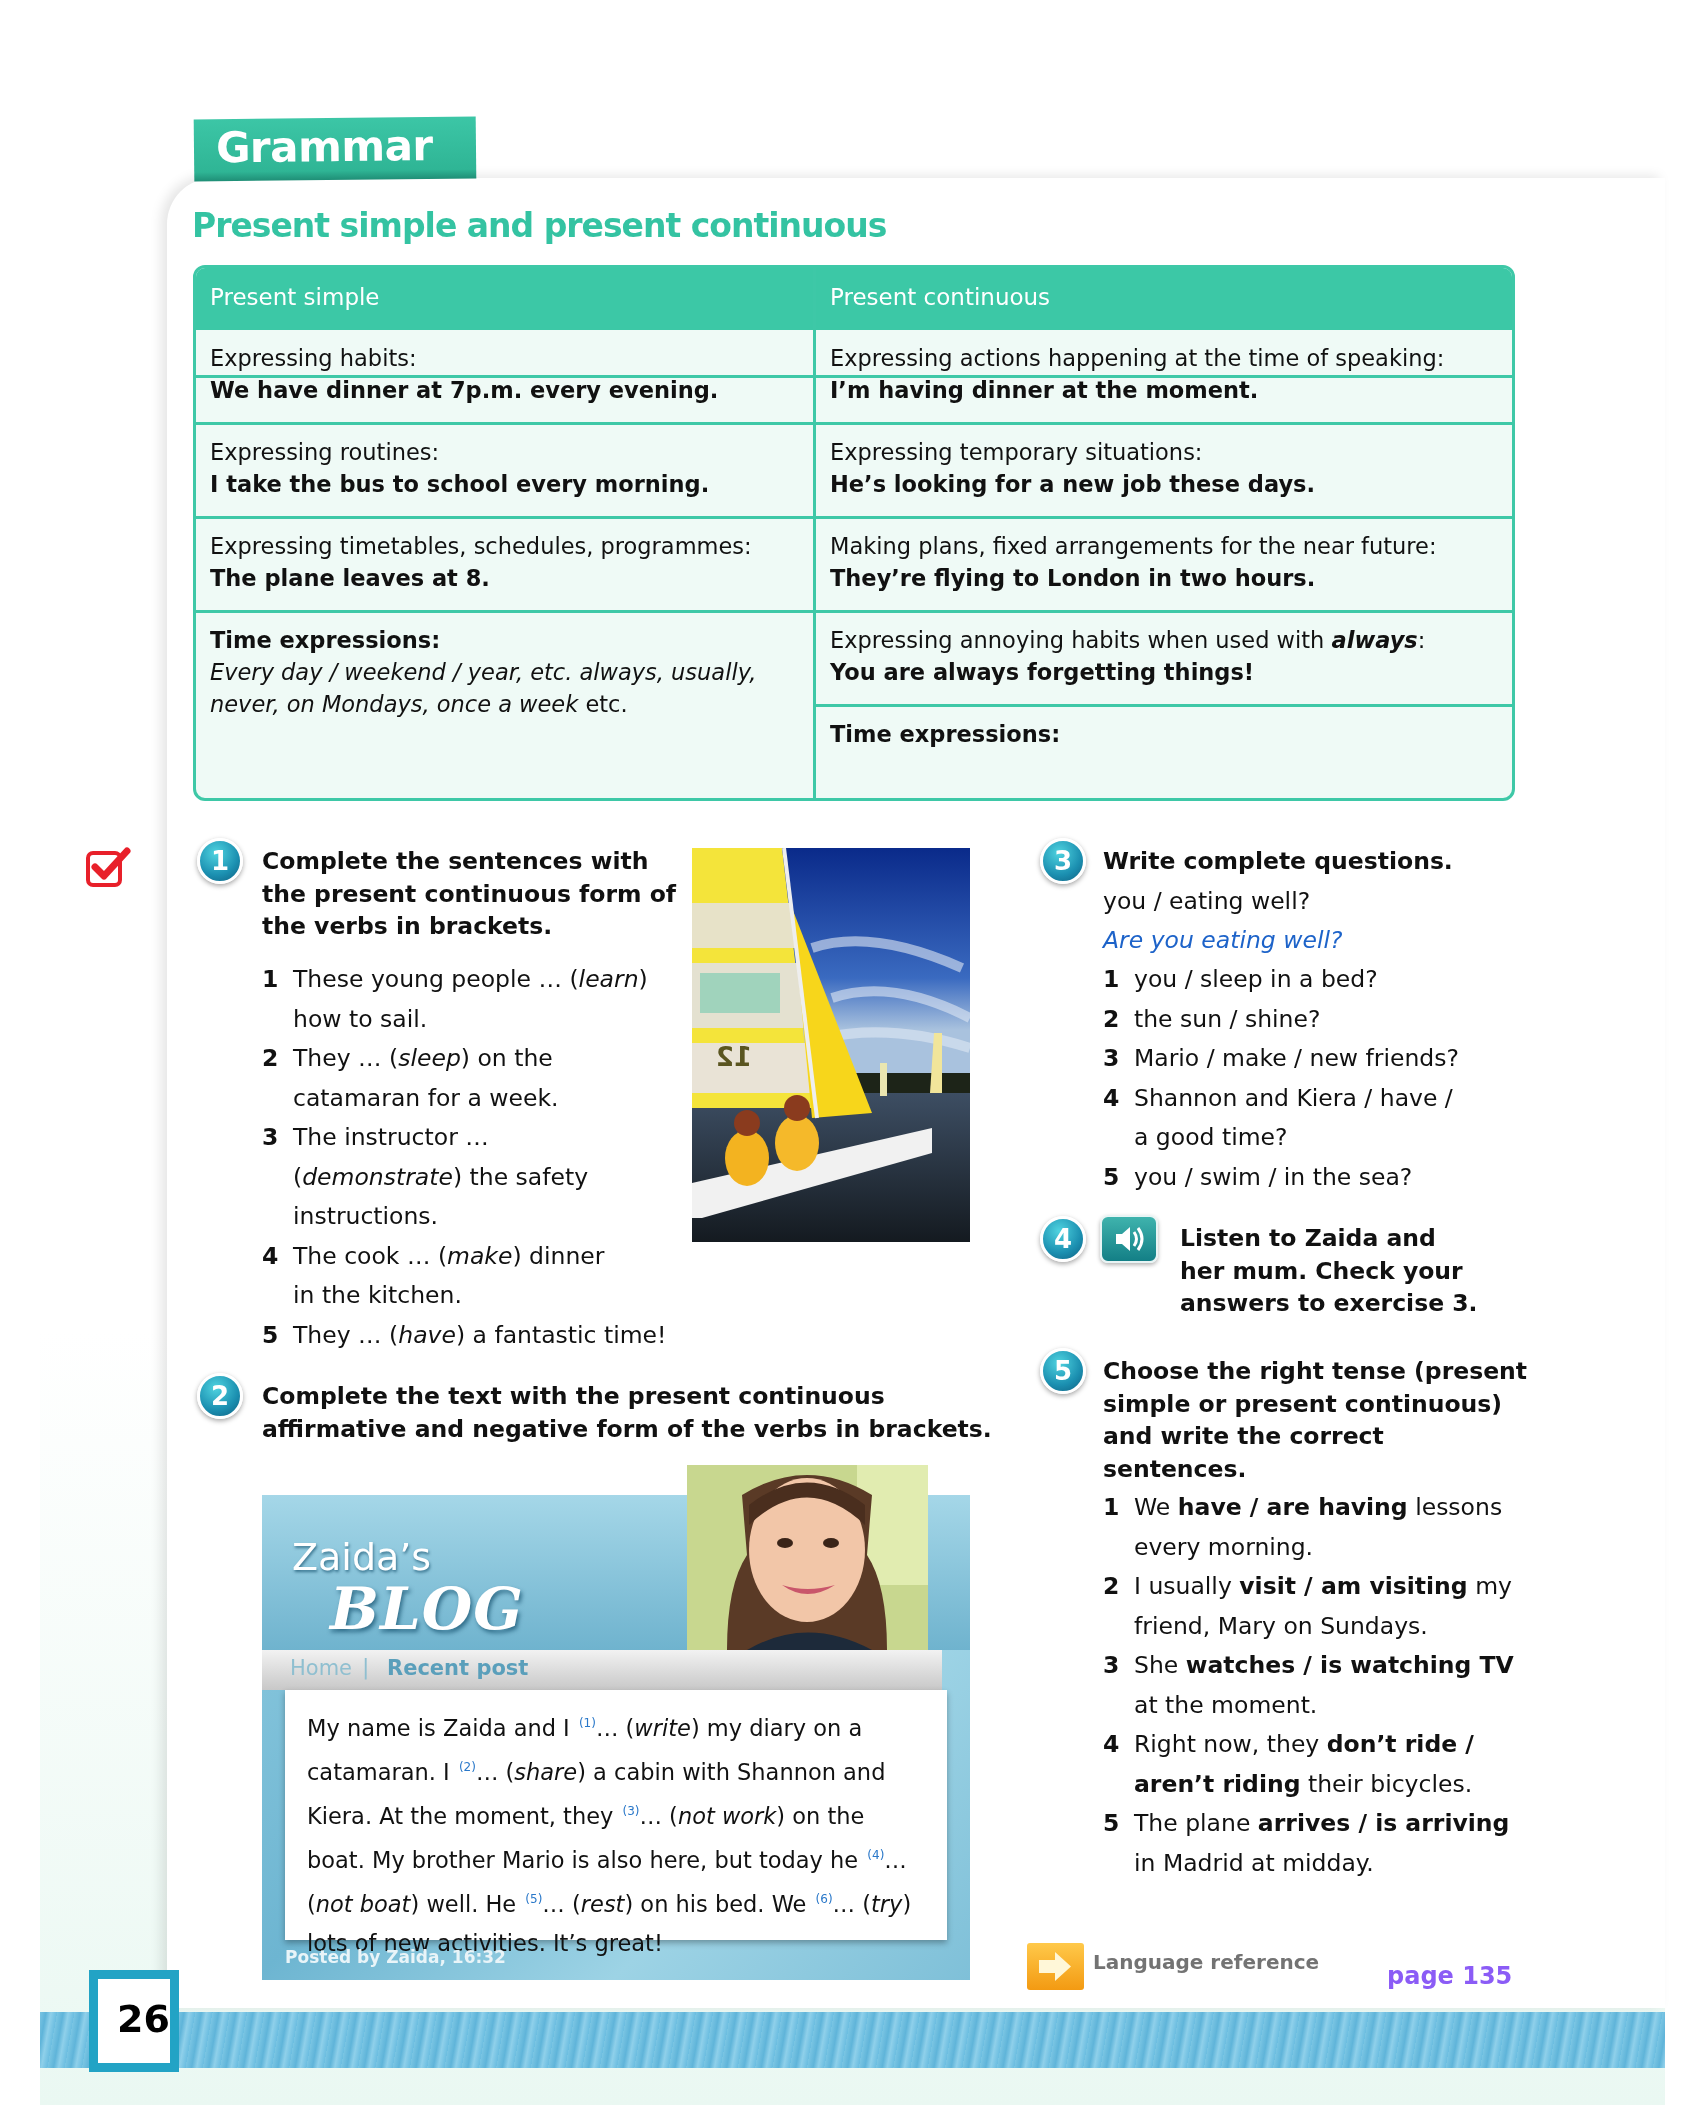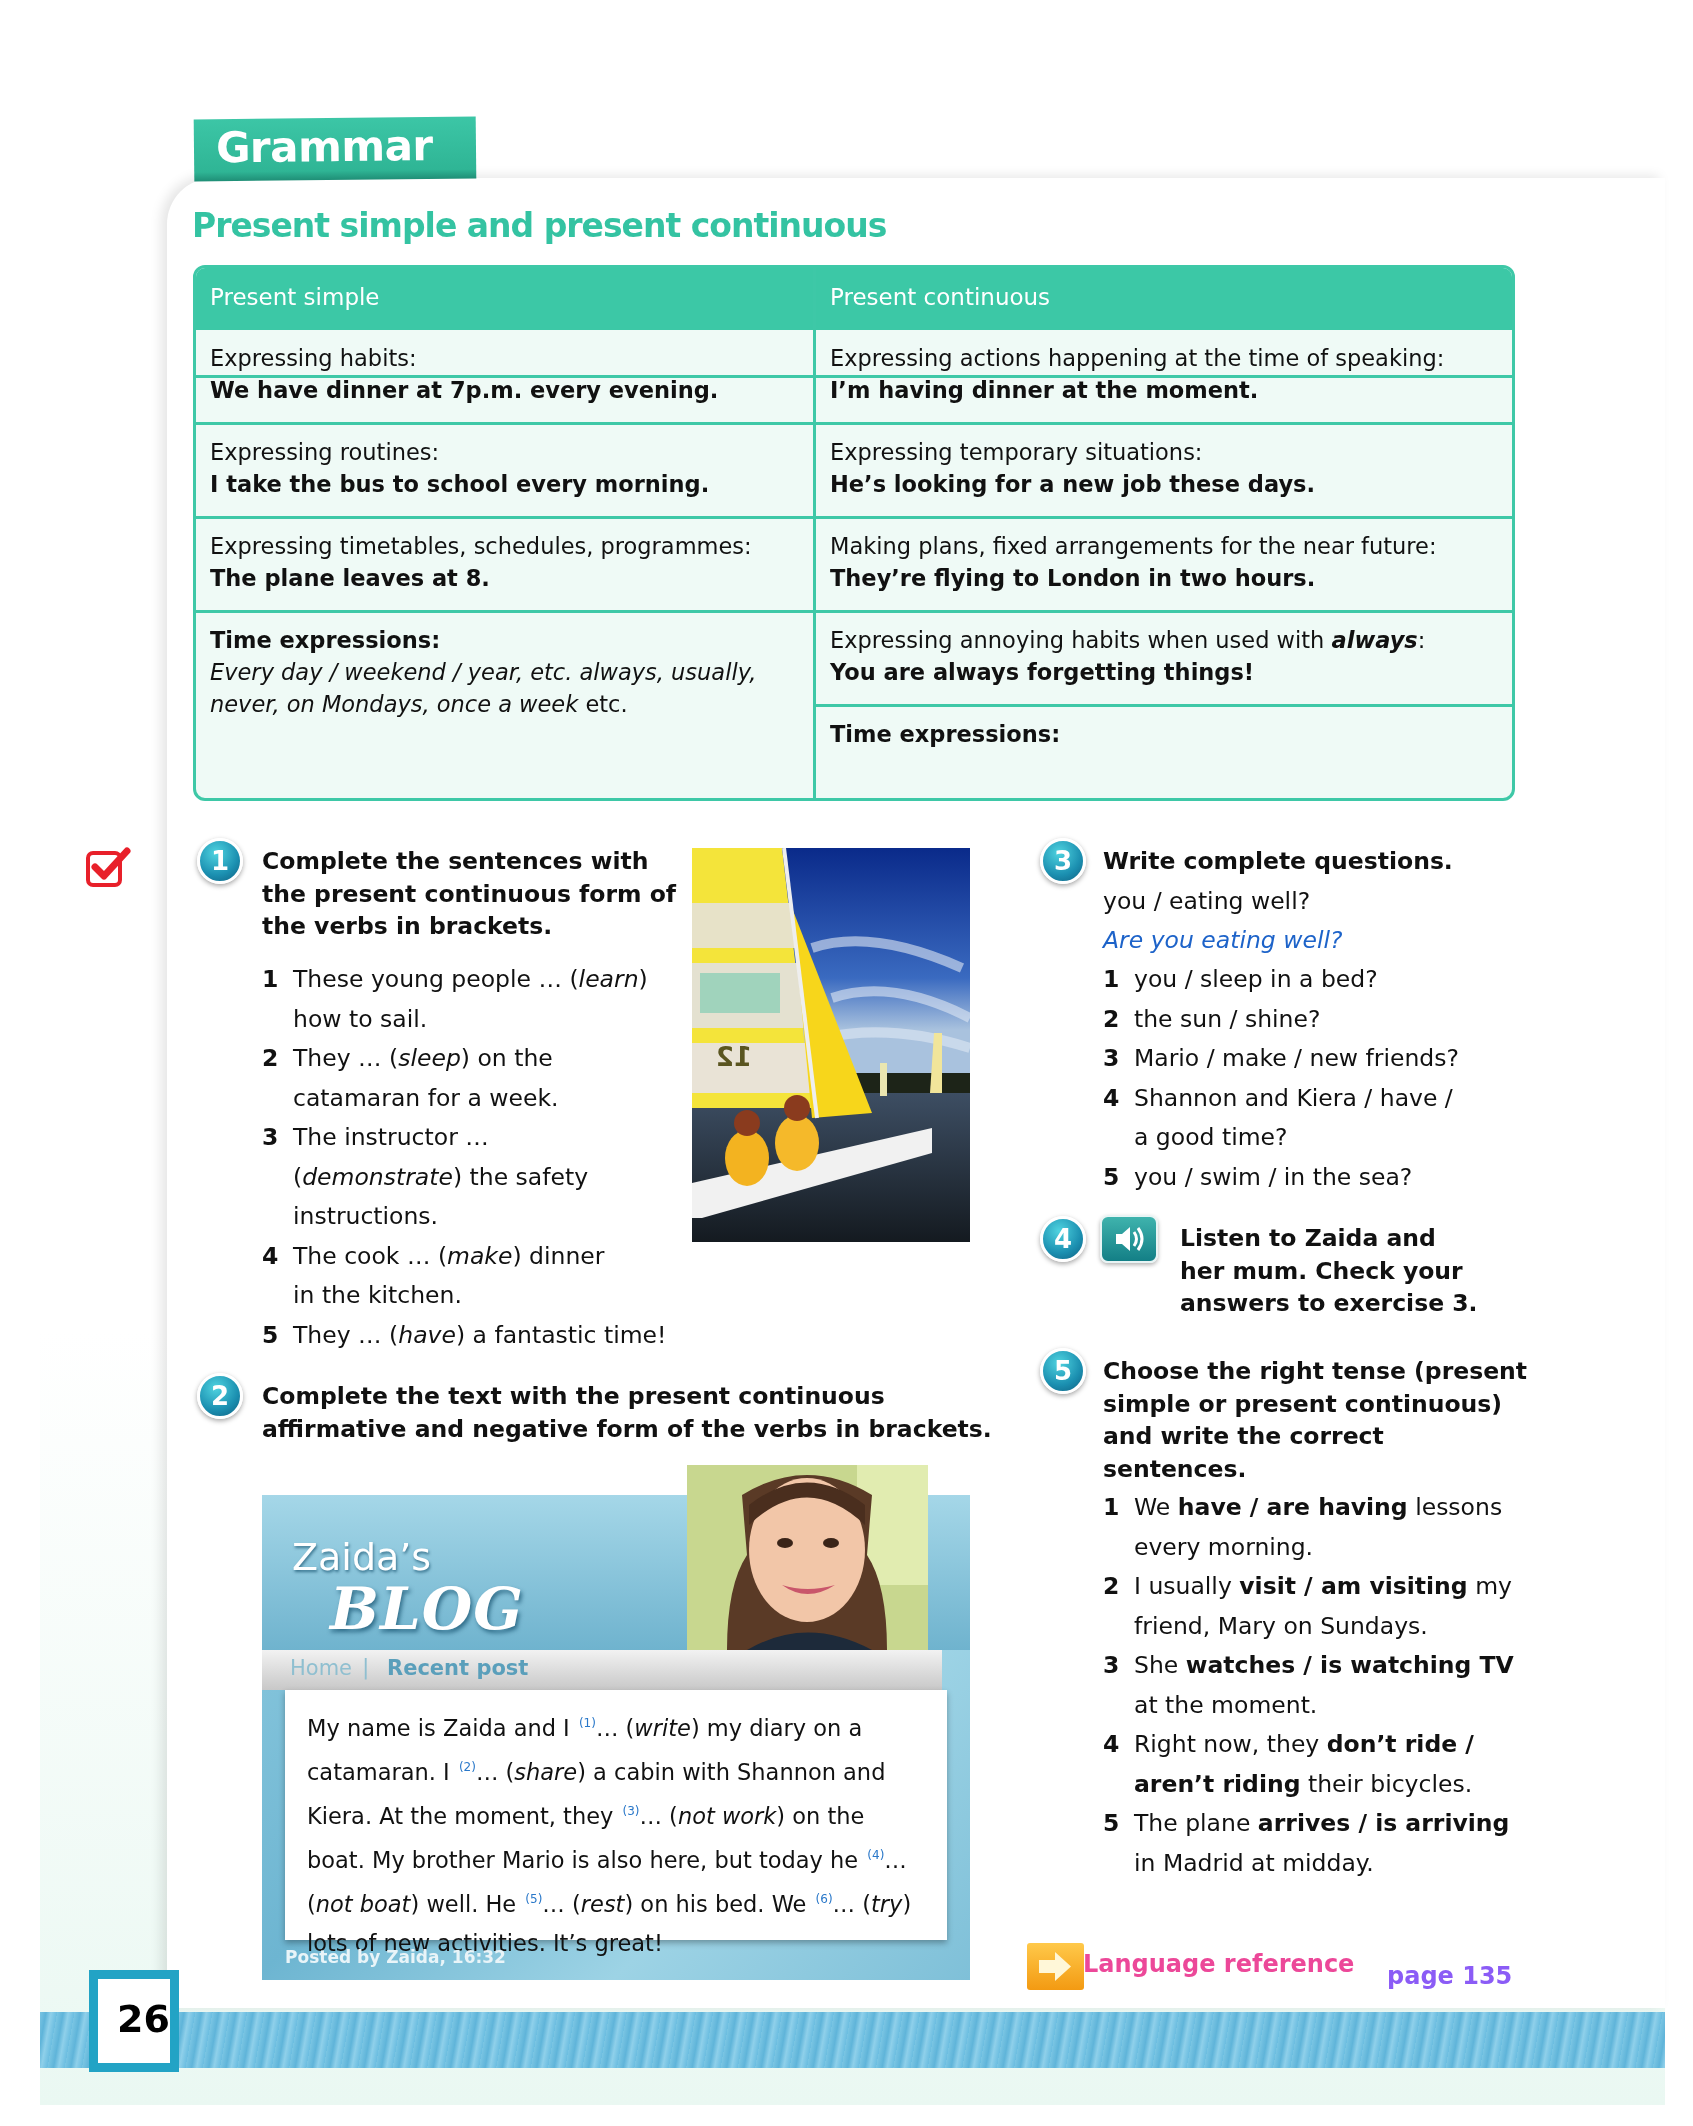--- a/index.html
+++ b/index.html
@@ -56,21 +56,21 @@
   .blog-footer { position: absolute; left: 23px; top: 452px; font-size: 17px; font-weight: bold; color: #e9f4f8; }
   .blog-photo { position: absolute; left: 687px; top: 1465px; width: 241px; height: 185px; overflow: hidden; background: #c5d68a; }
 
   
   .water-strip { position: absolute; left: 40px; top: 2012px; width: 1625px; height: 56px; background: repeating-linear-gradient(100deg, #7ac5e3 0px, #5fb4d9 6px, #8fd0ea 11px, #6bbde0 17px); }
   .page-num-box { position: absolute; left: 89px; top: 1970px; width: 90px; height: 102px; background: #ffffff; border: 9px solid #22a3c5; }
   .page-num-box span { position: absolute; left: 0; right: 0; top: 18px; text-align: right; font-size: 38px; font-weight: bold; color: #000; }
 
   .lang-ref { position: absolute; left: 1027px; top: 1940px; height: 52px; }
   .lang-ref .arrow-box { position: absolute; left: 0; top: 3px; width: 57px; height: 47px; border-radius: 3px; background: linear-gradient(#ffc94a, #f39a12); }
-  .lang-ref .label { position: absolute; left: 56px; top: 10px; white-space: nowrap; font-weight: bold; font-size: 24px; color: #ec4899; }
+  .lang-ref .label { position: absolute; left: 66px; top: 10px; white-space: nowrap; font-weight: bold; font-size: 20px; color: #737373; }
   .lang-ref .page { position: absolute; left: 360px; top: 22px; white-space: nowrap; font-weight: bold; font-size: 24px; color: #8b5cf6; }
 </style>
 </head>
 <body>
 
 <div class="page-bg"></div>
 <div class="card"></div>
 
 <div class="grammar-tag">
     <span>Grammar</span>

